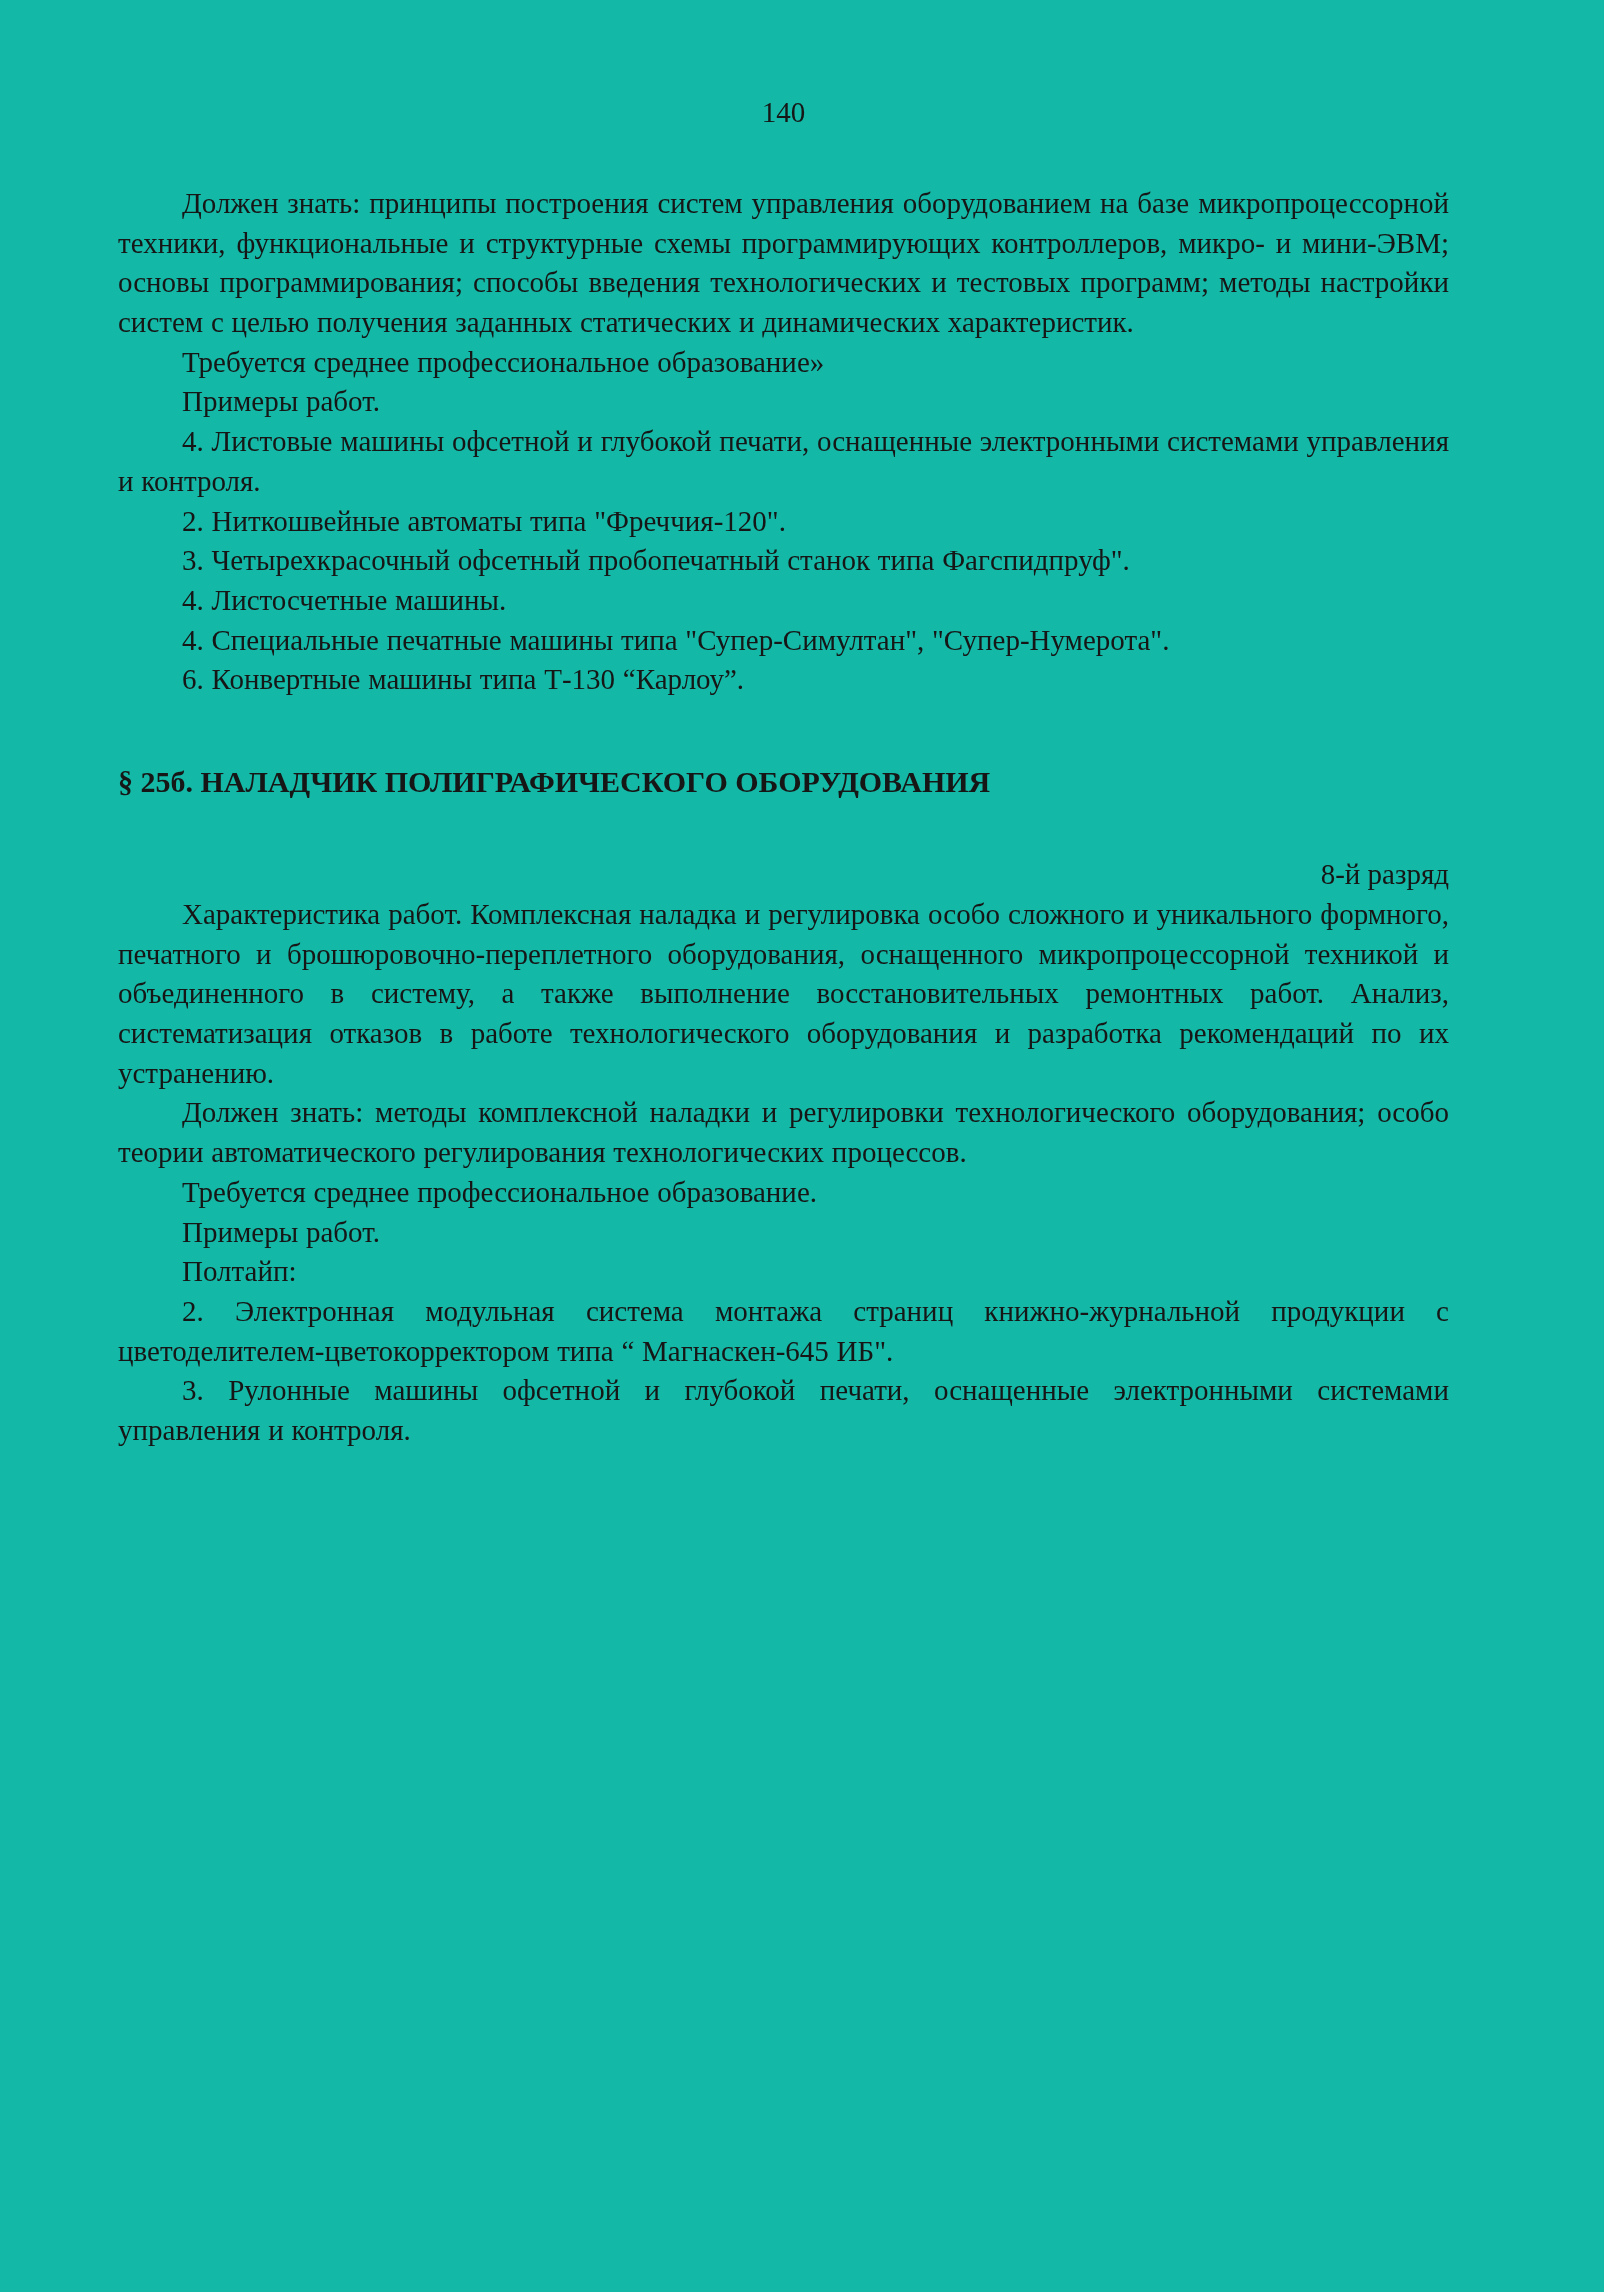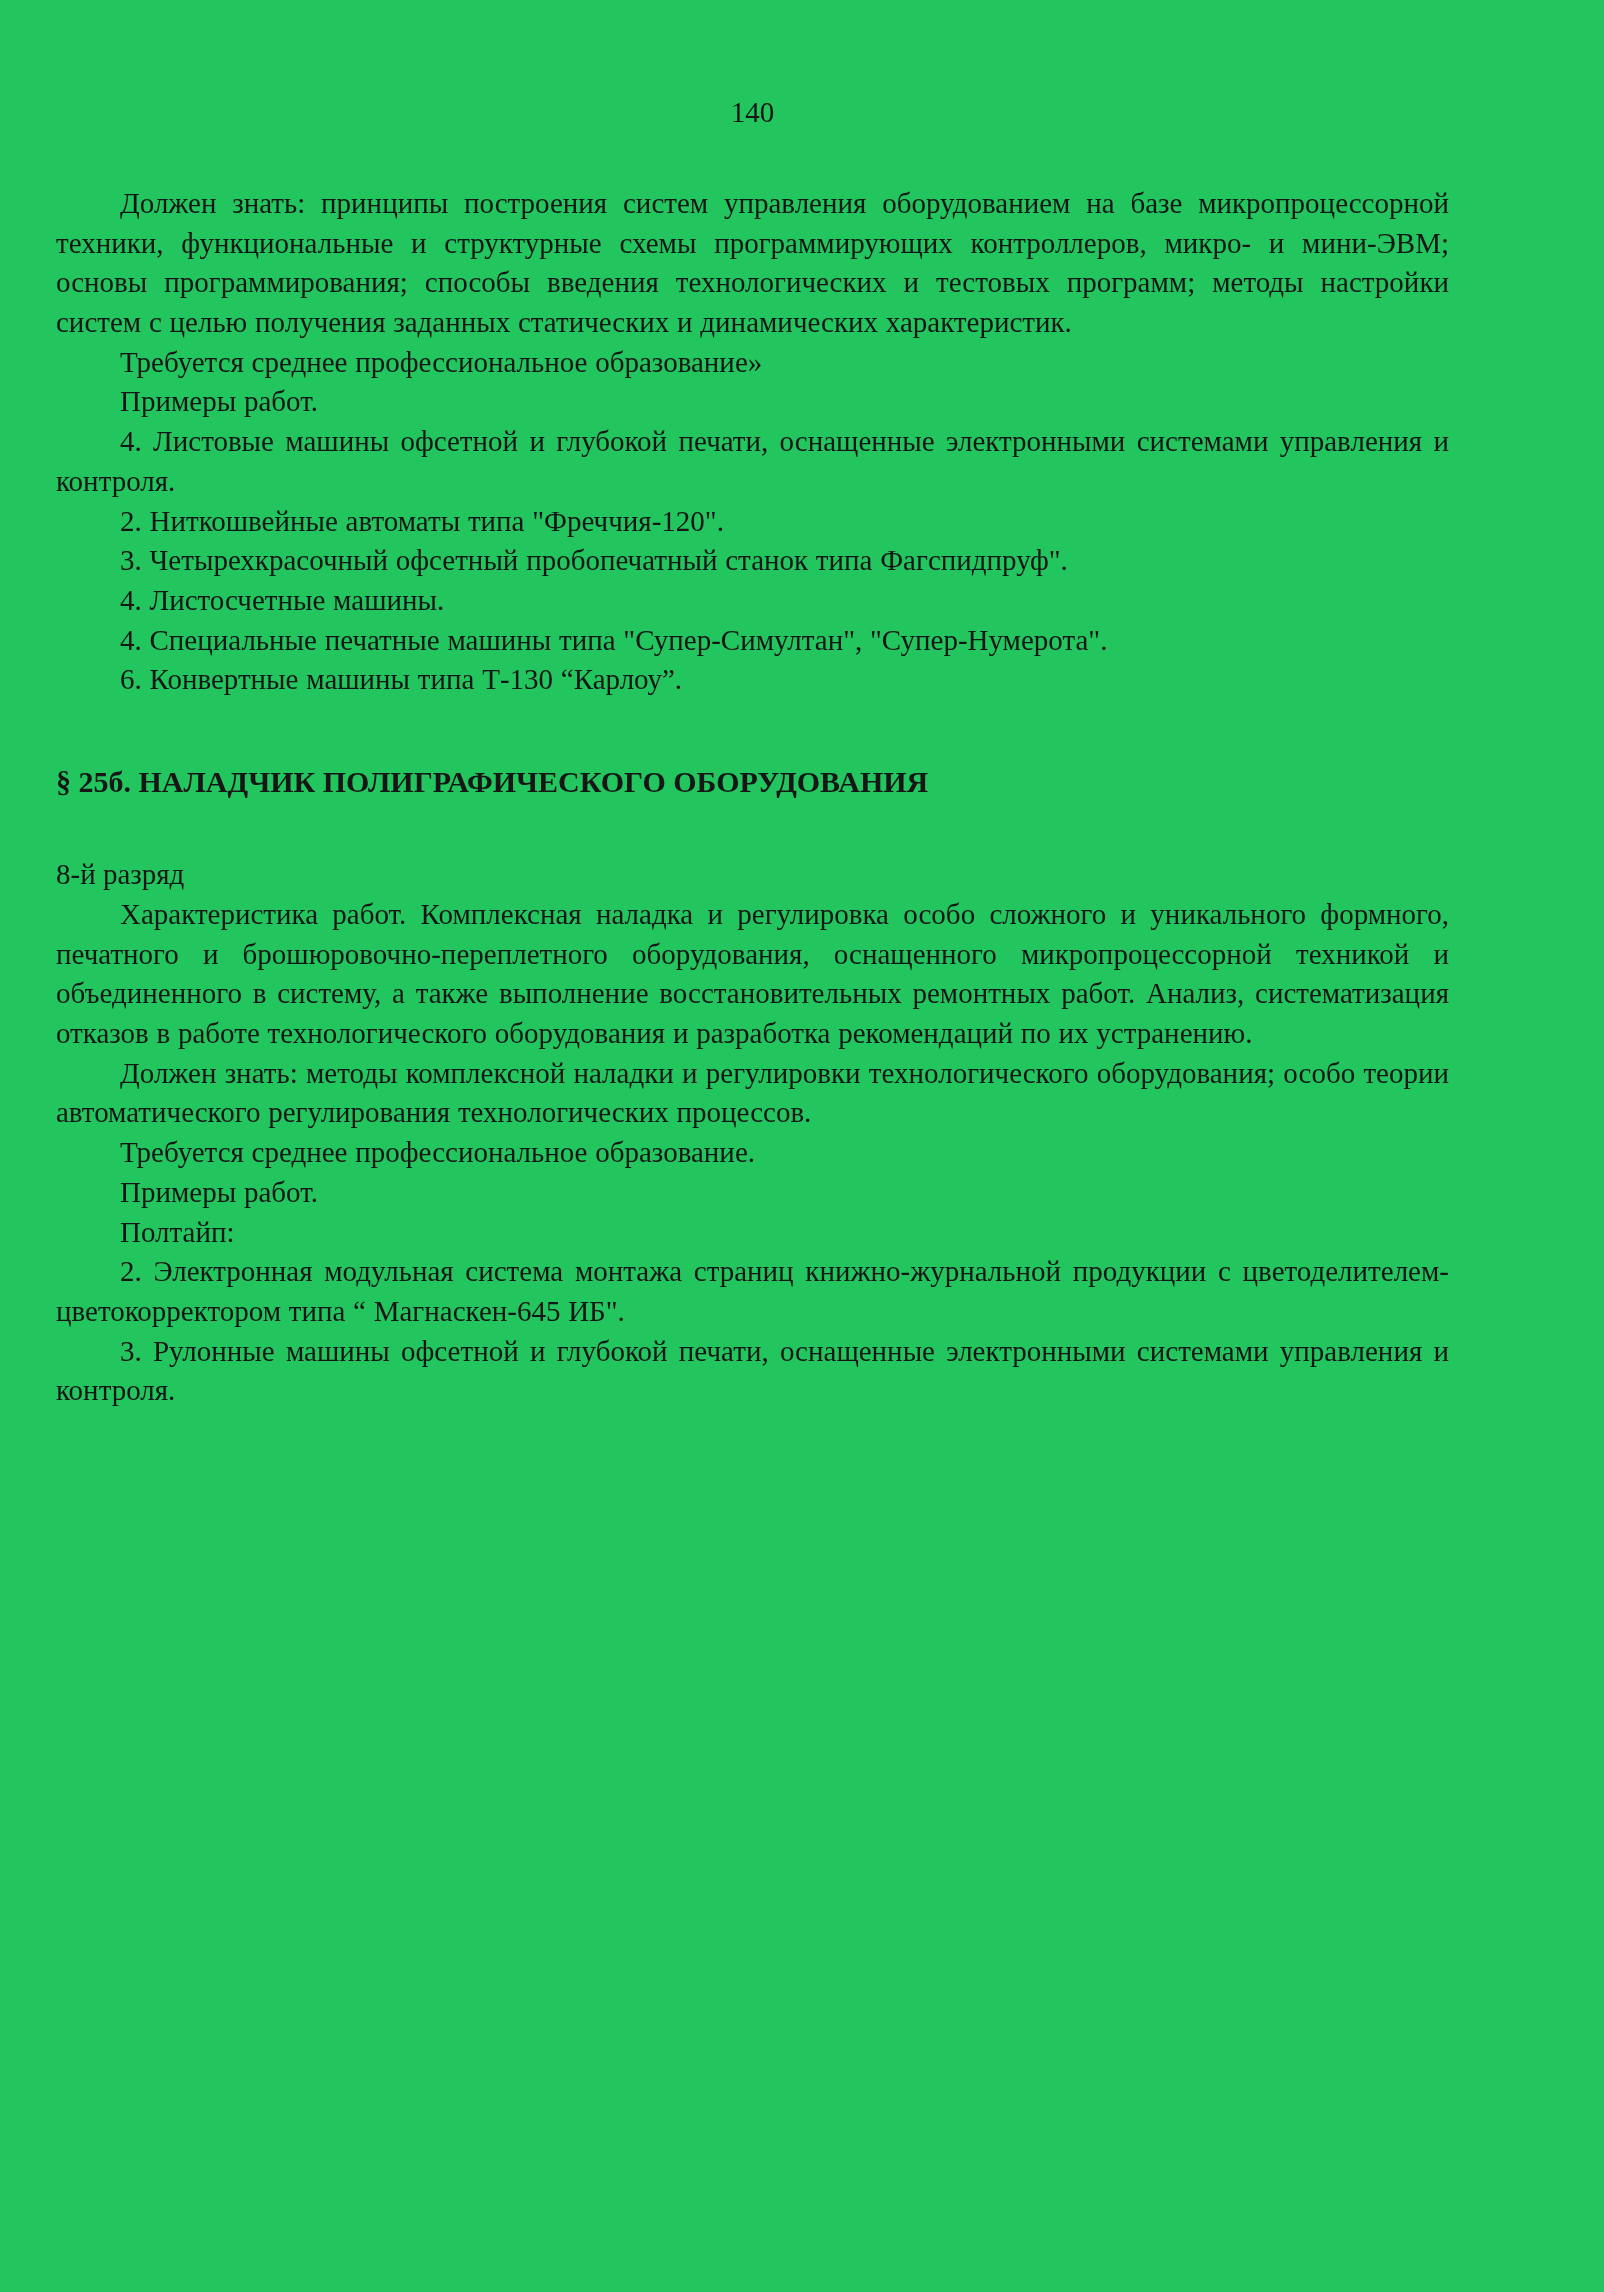--- a/index.html
+++ b/index.html
@@ -10,22 +10,22 @@
   body {
     font-family: "Liberation Serif", "DejaVu Serif", serif;
     color: #161616;
   }
   .page {
     position: relative;
     box-sizing: border-box;
     width: 1604px;
     min-height: 2292px;
     margin: 0 auto;
-    background: #22c55e;
-    padding: 95px 155px 136px 56px;
+    background: #14b8a6;
+    padding: 95px 155px 136px 118px;
   }
   .page-number {
     text-align: center;
     font-size: 29px;
     line-height: 1.2;
     margin: 0 0 54px 0;
     font-weight: normal;
   }
   p.body {
     font-size: 29px;
@@ -43,21 +43,21 @@
     font-weight: bold;
     text-align: left;
     text-indent: 0;
     margin: 62px 0 54px 0;
     line-height: 1.3;
   }
   p.grade {
     font-size: 29px;
     line-height: 1.37;
     margin: 0;
-    text-align: left;
+    text-align: right;
     text-indent: 0;
   }
 </style>
 </head>
 <body>
 
 <div class="page">
 
   <div class="page-number">140</div>
 

